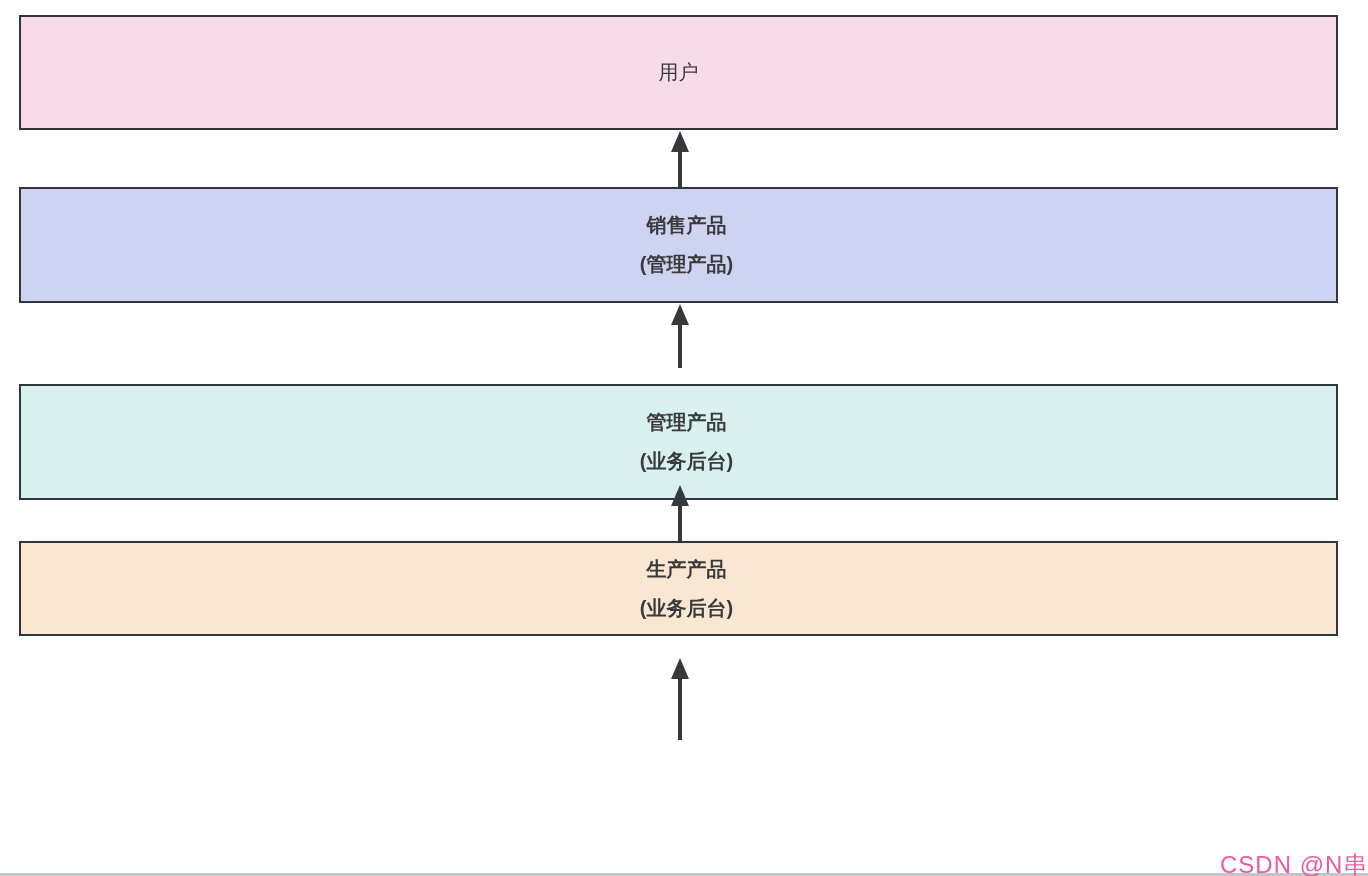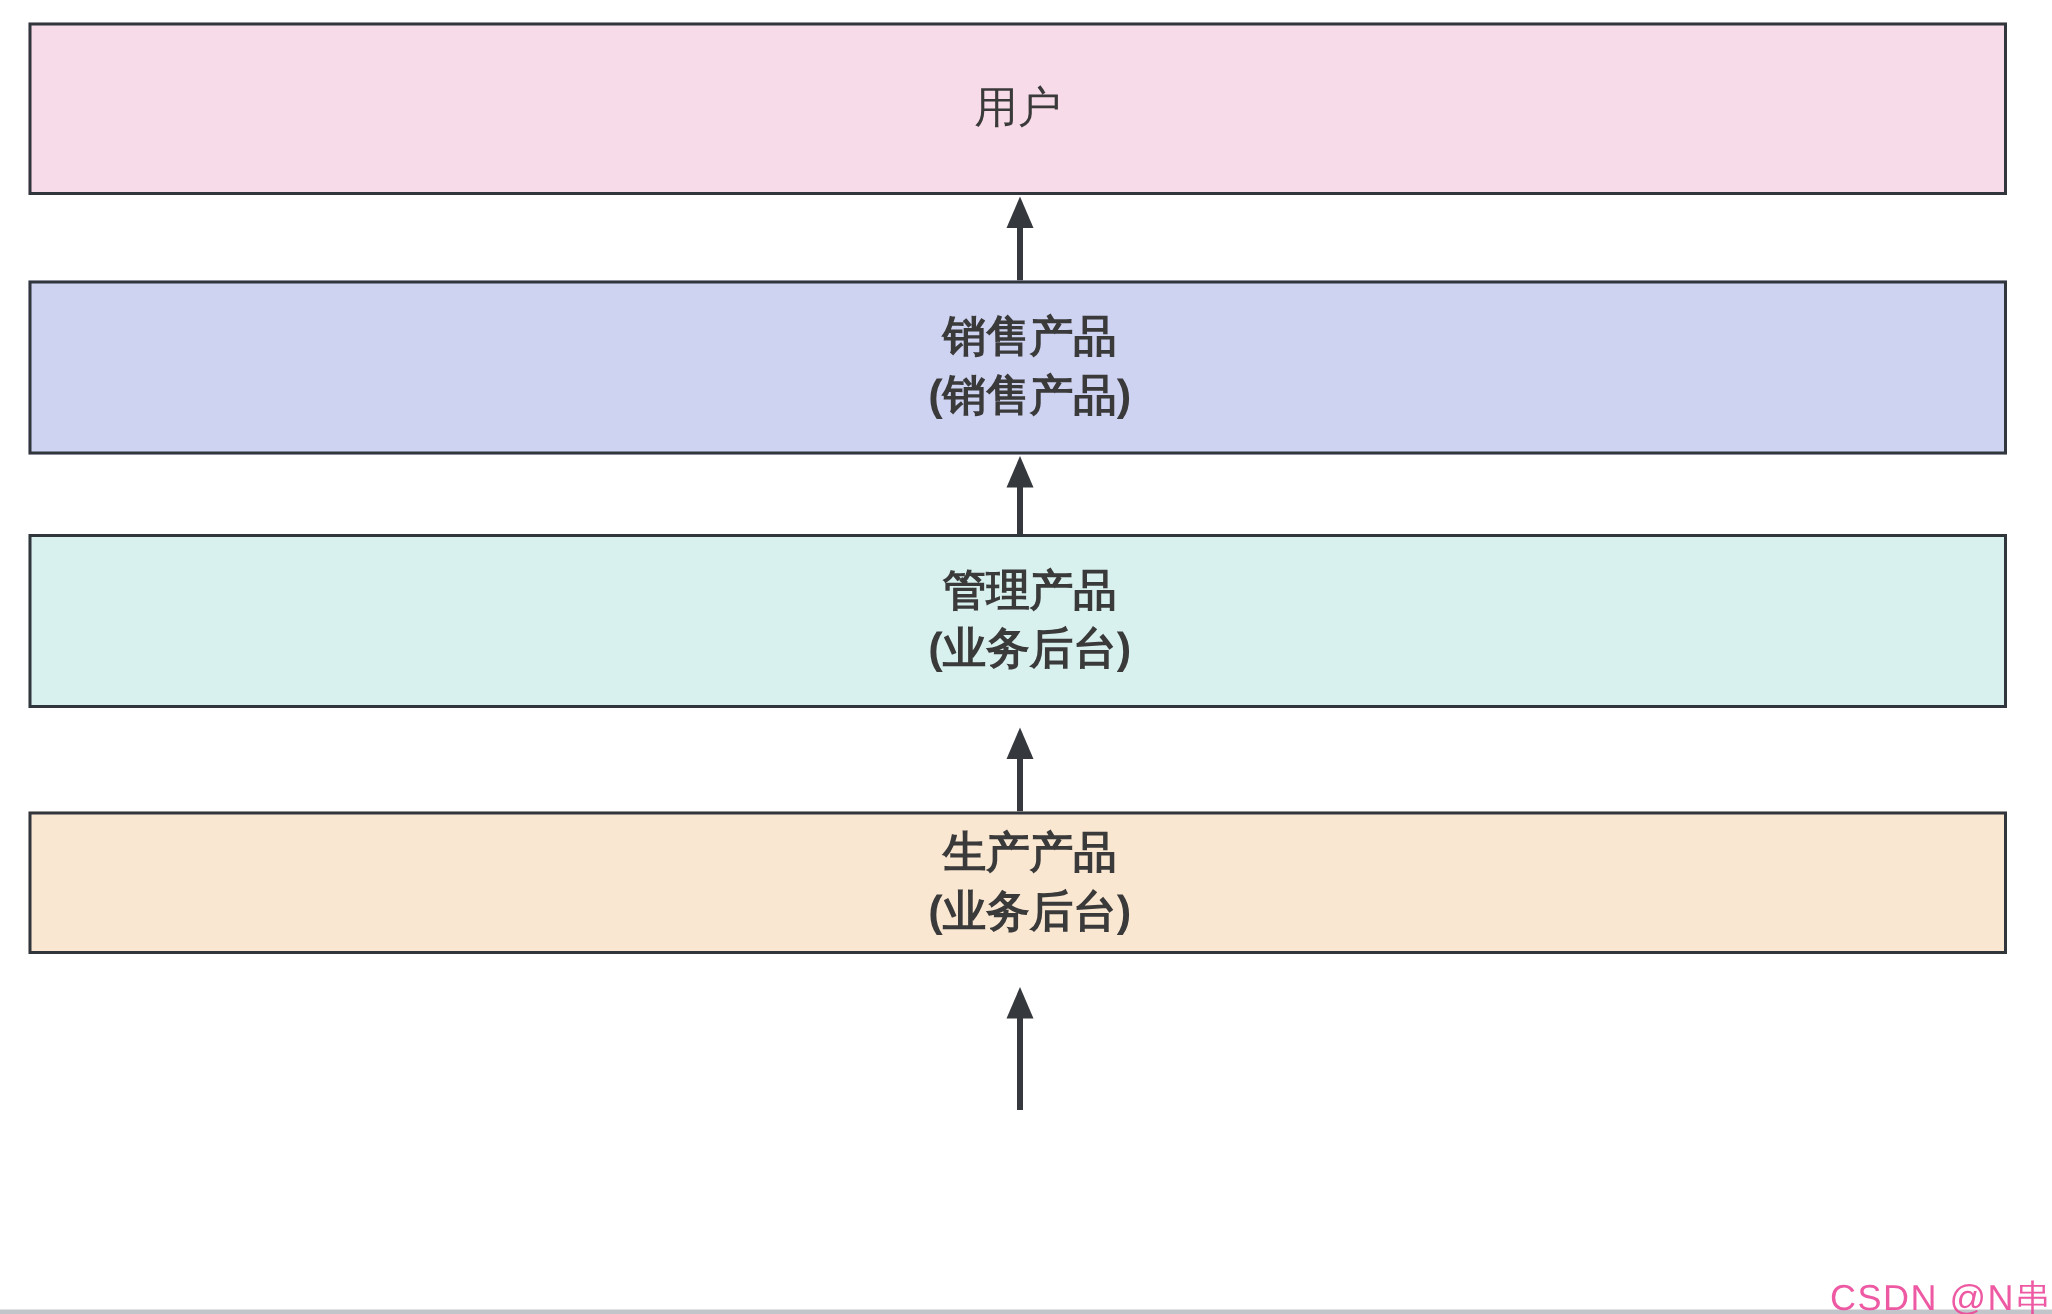--- a/index.html
+++ b/index.html
@@ -20,27 +20,27 @@
     left: 19px;
     width: 1319px;
     box-sizing: border-box;
     border: 2px solid #31353c;
     display: flex;
     flex-direction: column;
     align-items: center;
     justify-content: center;
     text-align: center;
     color: #3a3a3a;
-    font-size: 29px;
+    font-size: 20px;
     line-height: 39px;
   }
   .node.bold { font-weight: 700; padding-left: 16px; }
   .node-1 { top: 15px;  height: 115px; }
   .node-2 { top: 187px; height: 116px; }
-  .node-3 { top: 356px; height: 116px; }
+  .node-3 { top: 384px; height: 116px; }
   .node-4 { top: 541px; height: 95px; }
   .node-5 { top: 740px; height: 114px; }
 
   .arrow {
     position: absolute;
     left: 671px;
     width: 18px;
   }
   .arrow-1 { top: 131px; height: 56px; }
   .arrow-2 { top: 304px; height: 64px; }
@@ -95,21 +95,21 @@
     <div>用户</div>
   </div>
 
   <div class="arrow arrow-1">
     <div class="arrow-head" style="border-bottom-color: rgb(53, 56, 61);"></div>
     <div class="arrow-shaft" style="background-color: rgb(53, 56, 61);"></div>
   </div>
 
   <div class="node node-2 bold" style="background-color: rgb(207, 211, 242);">
     <div>销售产品</div>
-    <div>(销售产品)</div>
+    <div>(管理产品)</div>
   </div>
 
   <div class="arrow arrow-2">
     <div class="arrow-head" style="border-bottom-color: rgb(53, 56, 61);"></div>
     <div class="arrow-shaft" style="background-color: rgb(53, 56, 61);"></div>
   </div>
 
   <div class="node node-3 bold" style="background-color: rgb(216, 241, 238);">
     <div>管理产品</div>
     <div>(业务后台)</div>

